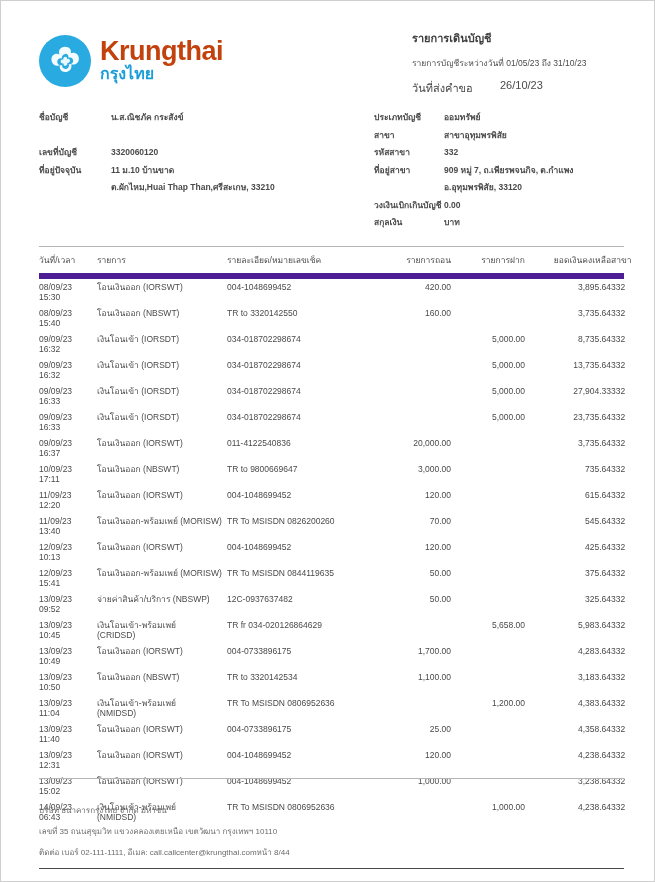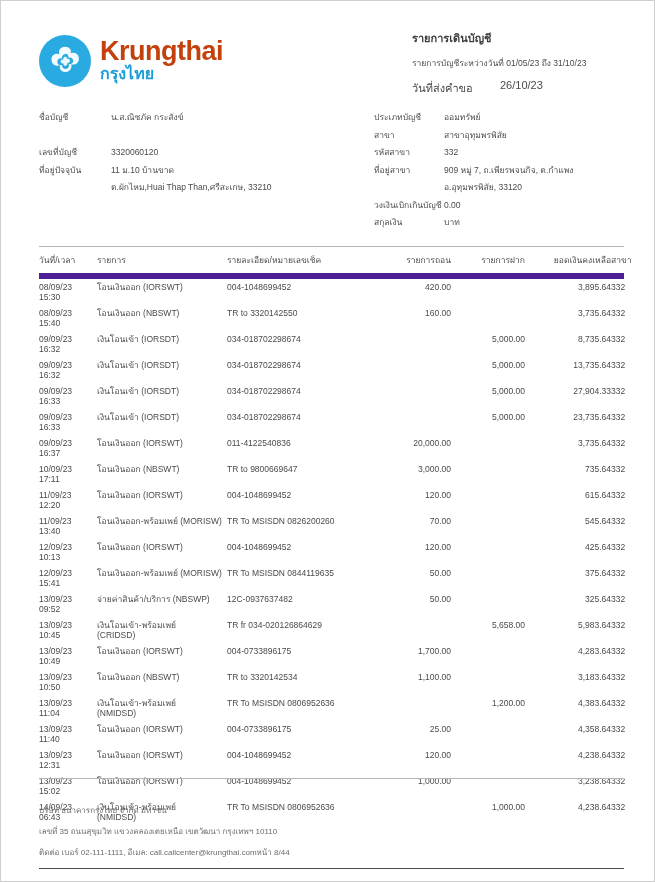--- a/index.html
+++ b/index.html
@@ -31,21 +31,21 @@
   .hr-period { font-size: 8.5px; color: #4a4a4a; margin-bottom: 9px; }
   .hr-req { display: flex; font-size: 11px; color: #4a4a4a; }
   .hr-req .lbl { width: 88px; flex: 0 0 auto; }
 
   
   .account-info { margin-top: 12px; }
   .info-row {
     display: grid;
     grid-template-columns: 72px 263px 70px 1fr;
     font-size: 8.5px; line-height: 11px;
-    min-height: 17.5px; align-items: start;
+    min-height: 17.5px; align-items: start; font-weight: bold;
   }
   .info-row span { display: block; padding-top: 3px; }
 
   
   .txn-table { margin-top: 14px; }
   .t-head, .t-row {
     display: grid;
     grid-template-columns: 58px 130px 148px 76px 74px 86px 1fr;
     font-size: 8.5px;
   }

